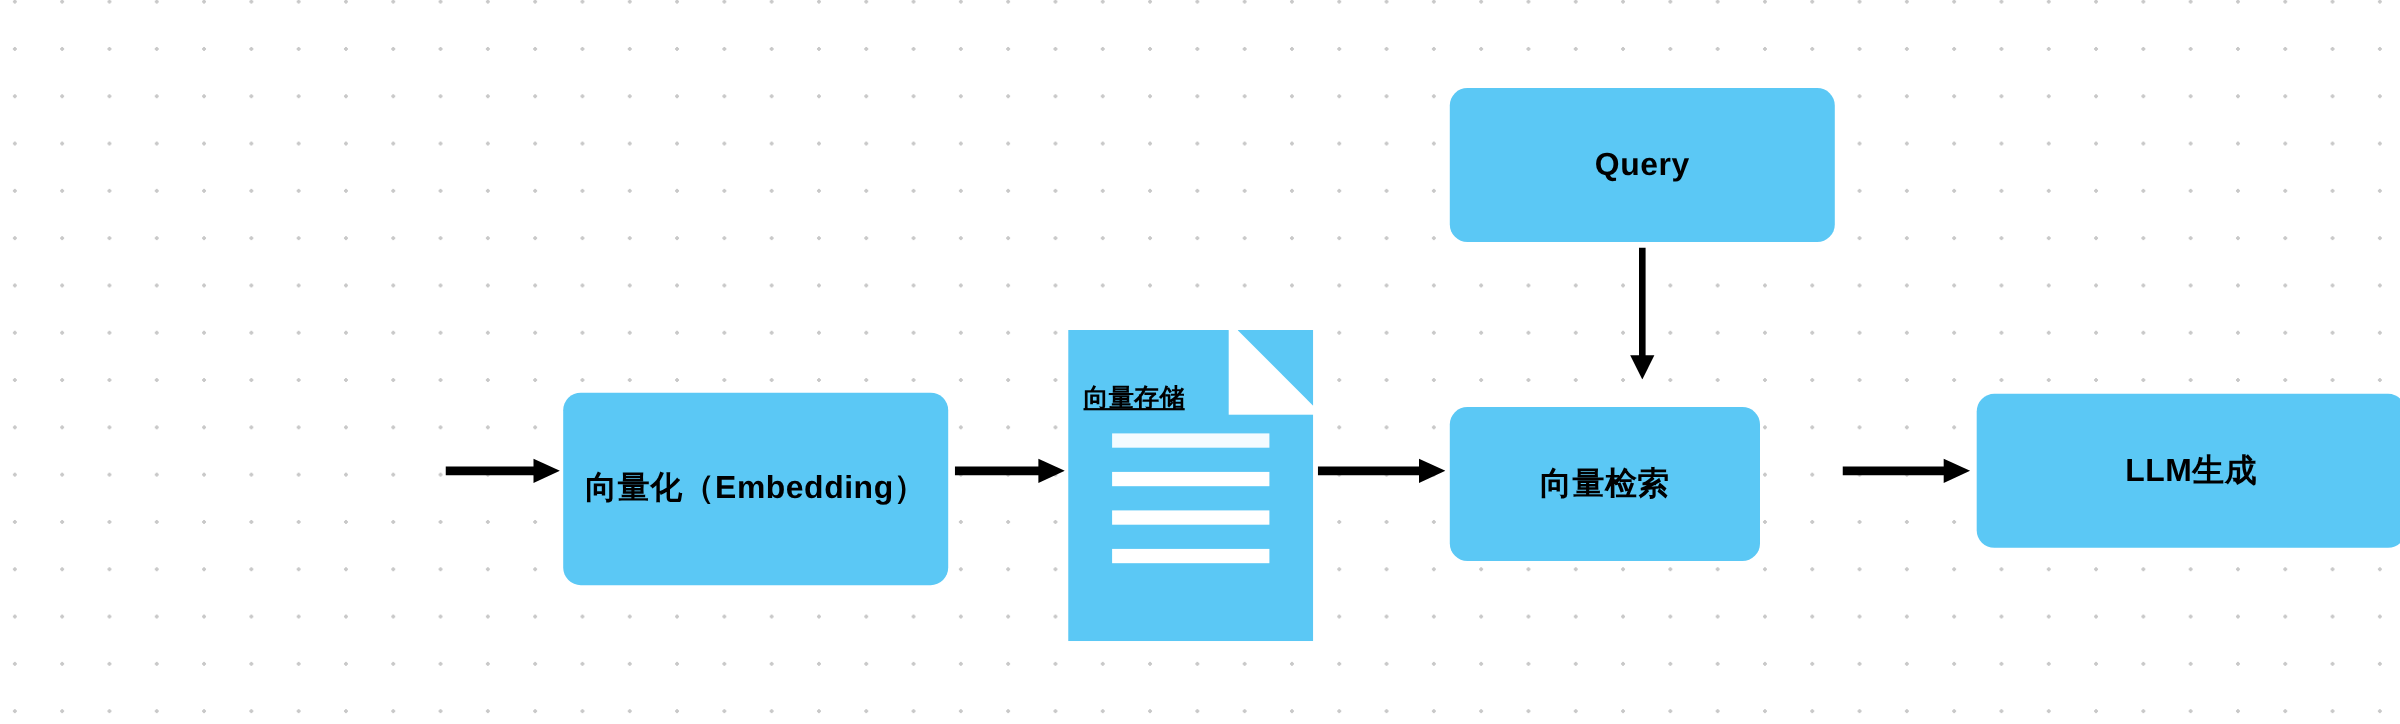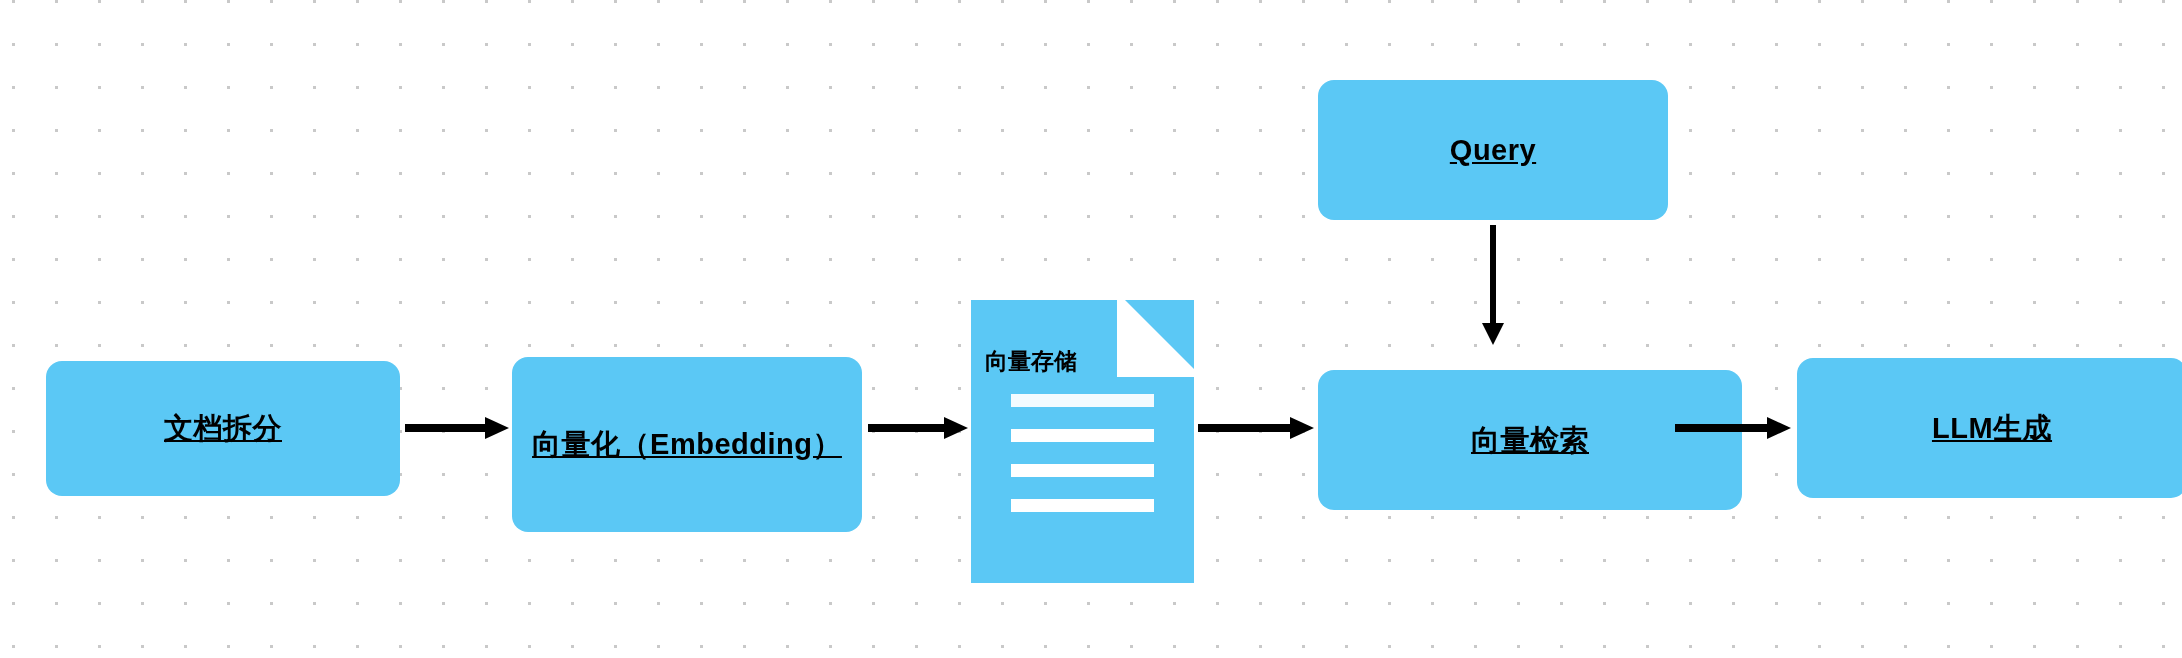--- a/index.html
+++ b/index.html
@@ -30,27 +30,26 @@
     justify-content: center;
     color: #000000;
     text-align: center;
   }
   .node .label {
     font-size: 29px;
     font-weight: 700;
     line-height: 1.2;
     letter-spacing: 0.5px;
     white-space: nowrap;
-    text-decoration: underline;
   }
 
   #node-doc-split   { left: 46px;   top: 361px; width: 354px; height: 135px; }
   #node-embedding   { left: 512px;  top: 357px; width: 350px; height: 175px; }
   #node-query       { left: 1318px; top: 80px;  width: 350px; height: 140px; }
-  #node-retrieval   { left: 1318px; top: 370px; width: 424px; height: 140px; }
+  #node-retrieval   { left: 1318px; top: 370px; width: 282px; height: 140px; }
   #node-llm         { left: 1797px; top: 358px; width: 390px; height: 140px; }
 
   
   #node-vector-store {
     position: absolute;
     left: 971px;
     top: 300px;
     width: 223px;
     height: 283px;
   }
@@ -81,20 +80,21 @@
   }
   #node-vector-store .doc-label {
     position: absolute;
     left: 14px;
     top: 50px;
     font-size: 23px;
     font-weight: 700;
     color: #000000;
     white-space: nowrap;
     line-height: 1;
+    text-decoration: underline;
   }
   #node-vector-store .doc-lines {
     position: absolute;
     left: 40px;
     top: 94px;
     width: 143px;
   }
   #node-vector-store .doc-line {
     height: 13px;
     background: #ffffff;
@@ -120,23 +120,20 @@
   #arrow-2 { left: 868px;  top: 415px; width: 100px; }
   #arrow-3 { left: 1198px; top: 415px; width: 116px; }
   #arrow-4 { left: 1675px; top: 415px; width: 116px; }
   #arrow-query-down { left: 1480px; top: 225px; height: 120px; }
 </style>
 </head>
 <body>
 
 <div id="canvas">
 
-  <div class="node" id="node-doc-split">
-    <span class="label">文档拆分</span>
-  </div>
 
   <svg class="arrow-h" id="arrow-1" viewBox="0 0 104 26">
     <line x1="0" y1="13" x2="82" y2="13" stroke="#000000" stroke-width="8"></line>
     <polygon points="80,2 104,13 80,24" fill="#000000"></polygon>
   </svg>
 
   <div class="node" id="node-embedding">
     <span class="label">向量化（Embedding）</span>
   </div>
 

